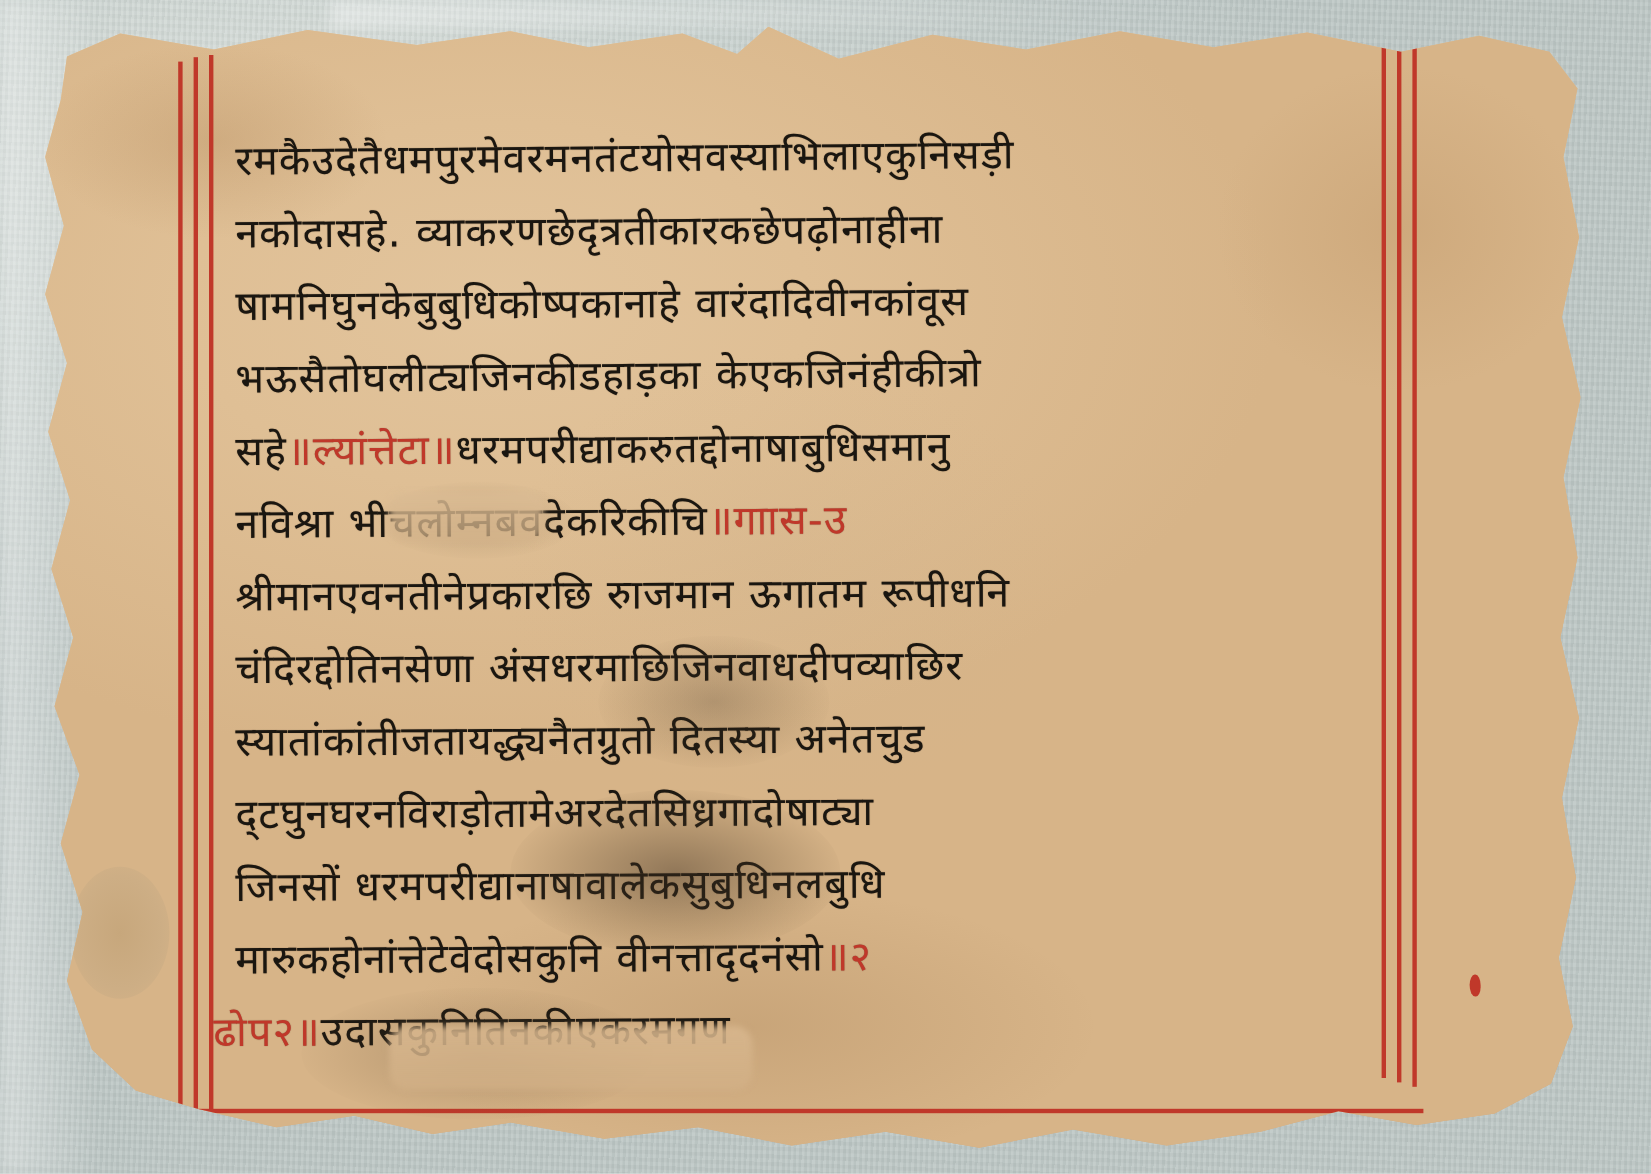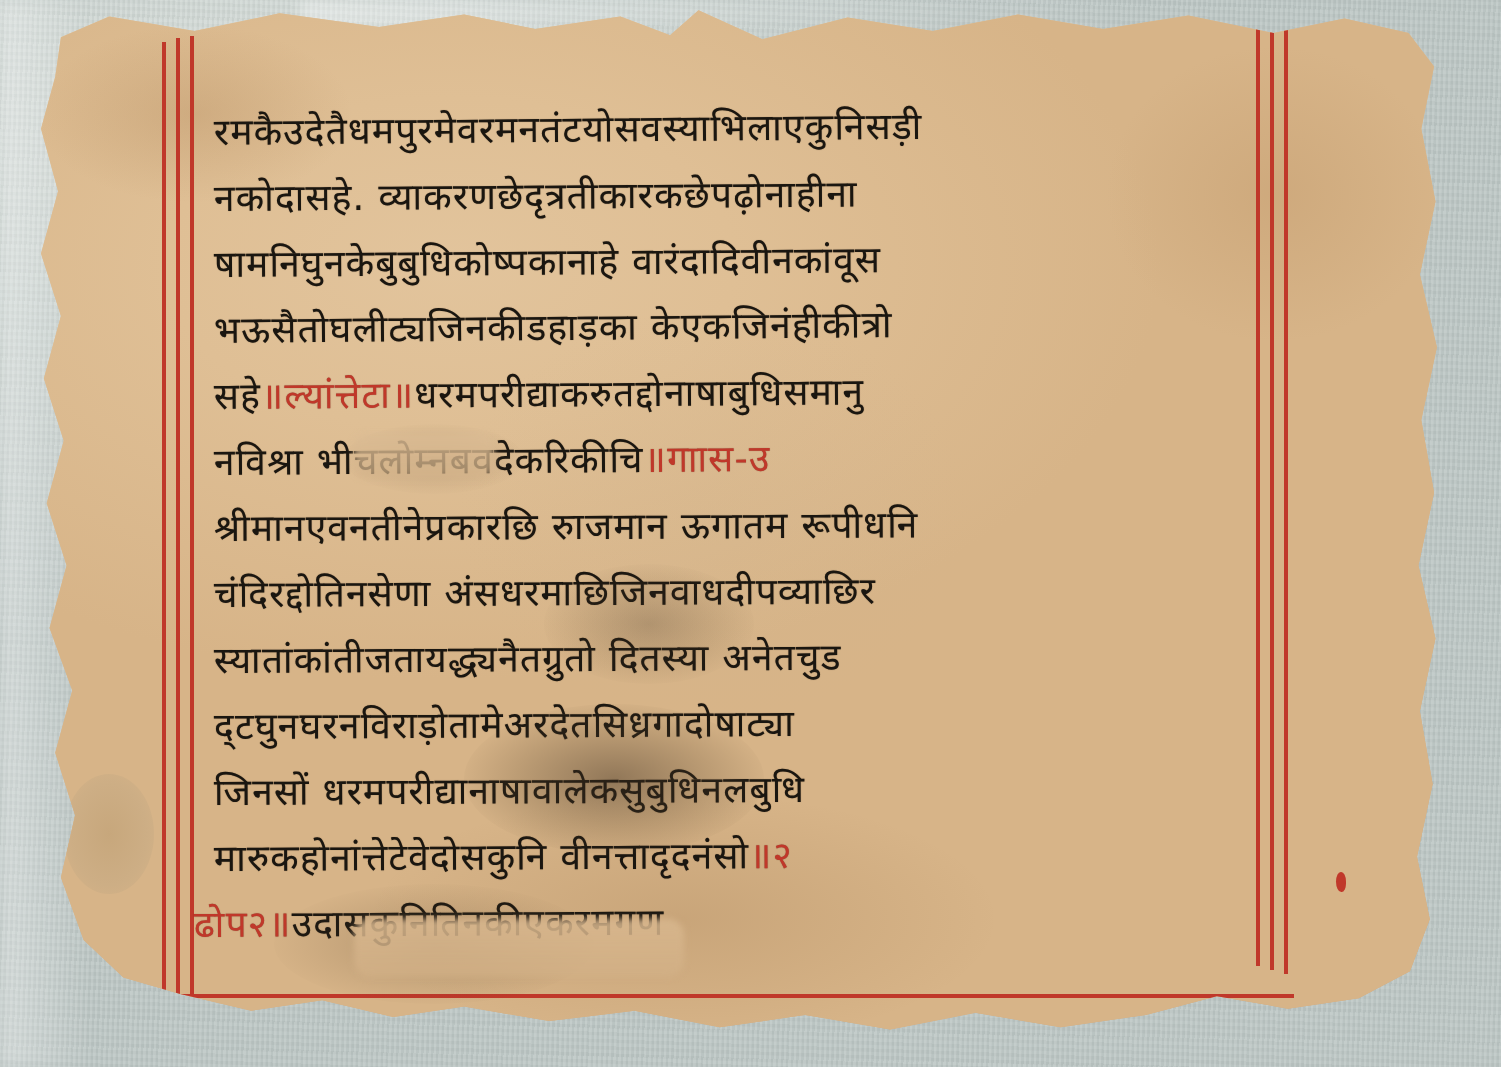--- a/index.html
+++ b/index.html
@@ -35,21 +35,21 @@
   .cloth-fold {
     position: absolute;
     background: linear-gradient(90deg, rgba(255,255,255,0.35), rgba(255,255,255,0.0));
     filter: blur(6px);
   }
 
   
   .folio {
     position: absolute;
     left: 24px;
-    top: 4px;
+    top: 18px;
     width: 1420px;
     height: 1040px;
     background:
       radial-gradient(ellipse 50% 40% at 30% 25%, #e2c49c 0%, #dfbf95 40%, #d7b488 100%),
       linear-gradient(160deg, #e3c6a0 0%, #dcbb92 35%, #d3ad82 70%, #cfa87d 100%);
     box-shadow: 0 4px 18px rgba(0,0,0,0.30);
     
     clip-path: polygon(
       2.6% 3.2%, 6% 1.2%, 12% 2.6%, 18% 0.9%, 25% 2.2%, 31% 1.0%, 36% 2.4%,
       42% 1.2%, 45.5% 3.0%, 47.5% 0.6%, 52% 3.4%, 58% 1.3%, 64% 2.6%, 70% 1.0%,

